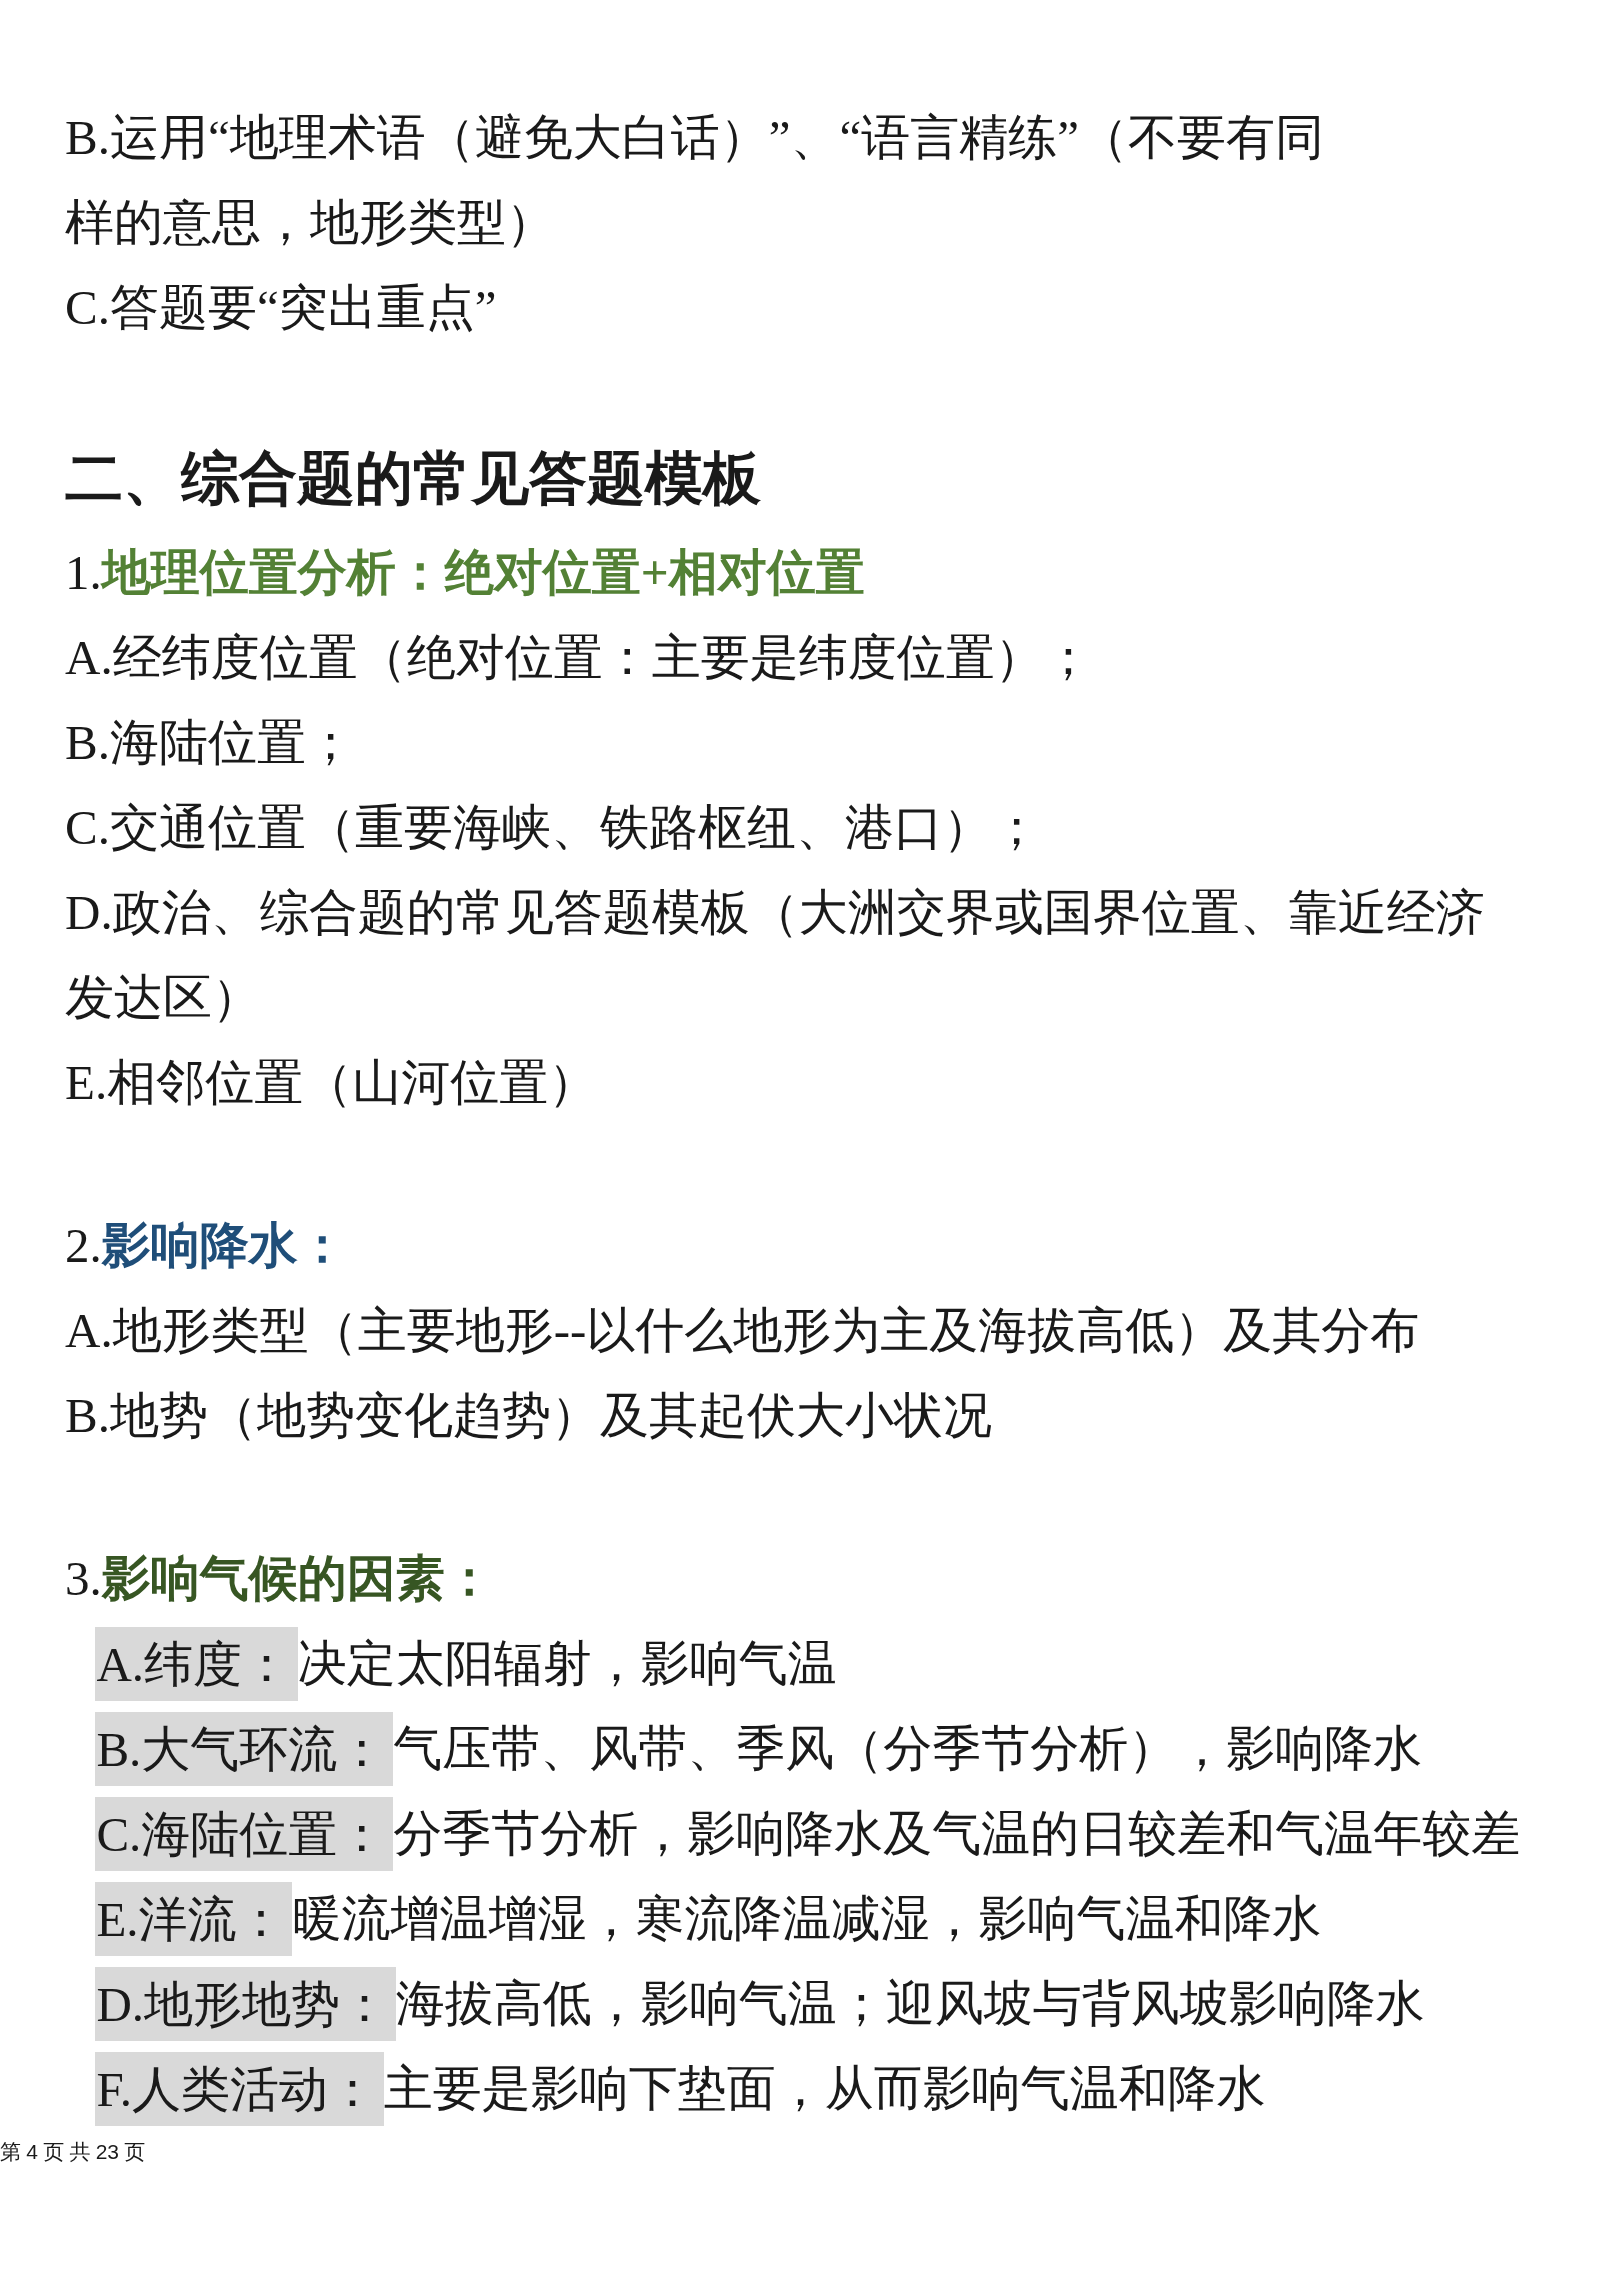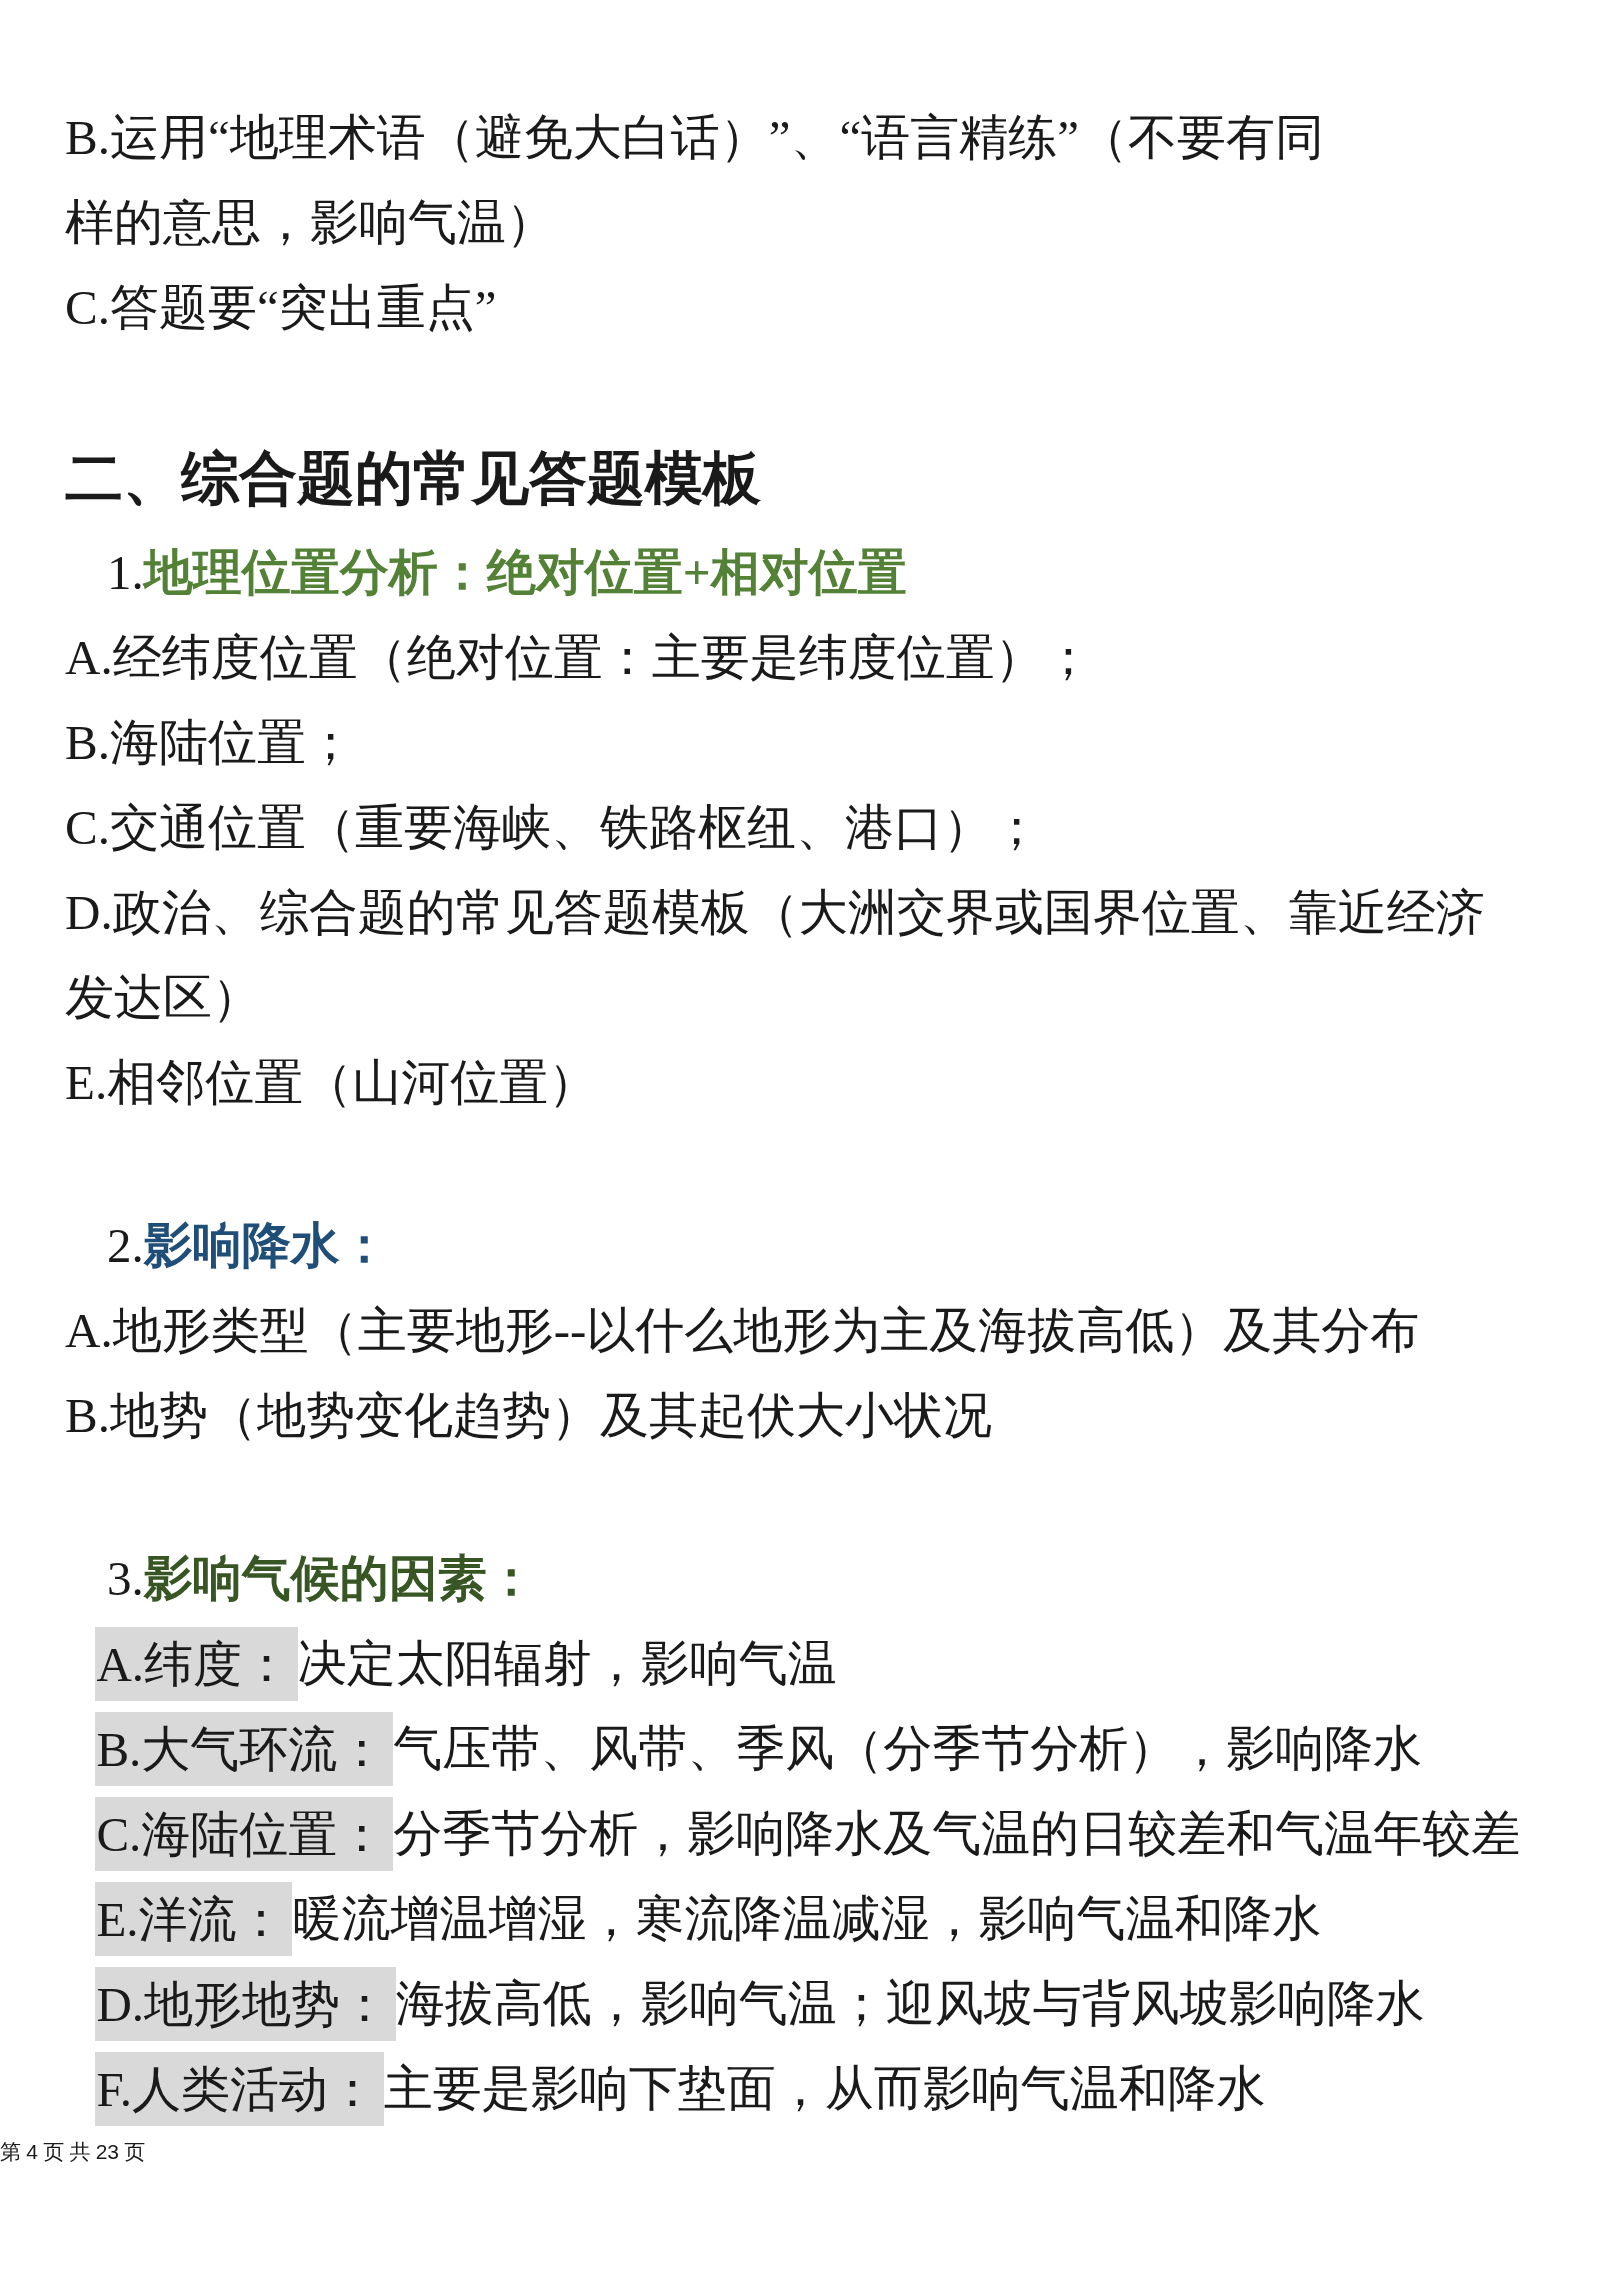--- a/index.html
+++ b/index.html
@@ -26,21 +26,21 @@
     line-height: 85px;
   }
   .line { white-space: nowrap; }
   .spacer { height: 78px; }
   .main-heading {
     font-size: 58px;
     line-height: 102px;
     font-weight: bold;
     white-space: nowrap;
   }
-  .sub-heading { white-space: nowrap; margin-left: 42px; }
+  .sub-heading { white-space: nowrap; }
   .sub-heading .num { font-weight: normal; color: var(--text-black); }
   .title-green { font-weight: bold; color: var(--green-accent); }
   .title-blue { font-weight: bold; color: var(--blue-accent); }
   .title-dark-green { font-weight: bold; color: var(--dark-green-accent); }
   .hl {
     background: var(--highlight-gray);
     padding: 9.5px 6.8px 9.5px 1.4px;
     margin-left: 30px;
   }
   .footer {
@@ -56,21 +56,21 @@
     font-family: "Liberation Sans", "DejaVu Sans", sans-serif;
   }
 </style>
 </head>
 <body>
 
 <div class="page">
   <div class="content">
 
     <div class="line">B.运用“地理术语（避免大白话）”、“语言精练”（不要有同</div>
-    <div class="line">样的意思，影响气温）</div>
+    <div class="line">样的意思，地形类型）</div>
     <div class="line">C.答题要“突出重点”</div>
 
     <div class="spacer"></div>
 
     <div class="main-heading">二、综合题的常见答题模板</div>
 
     <div class="sub-heading"><span class="num">1.</span><span class="title-green">地理位置分析：绝对位置+相对位置</span></div>
     <div class="line">A.经纬度位置（绝对位置：主要是纬度位置）；</div>
     <div class="line">B.海陆位置；</div>
     <div class="line">C.交通位置（重要海峡、铁路枢纽、港口）；</div>

